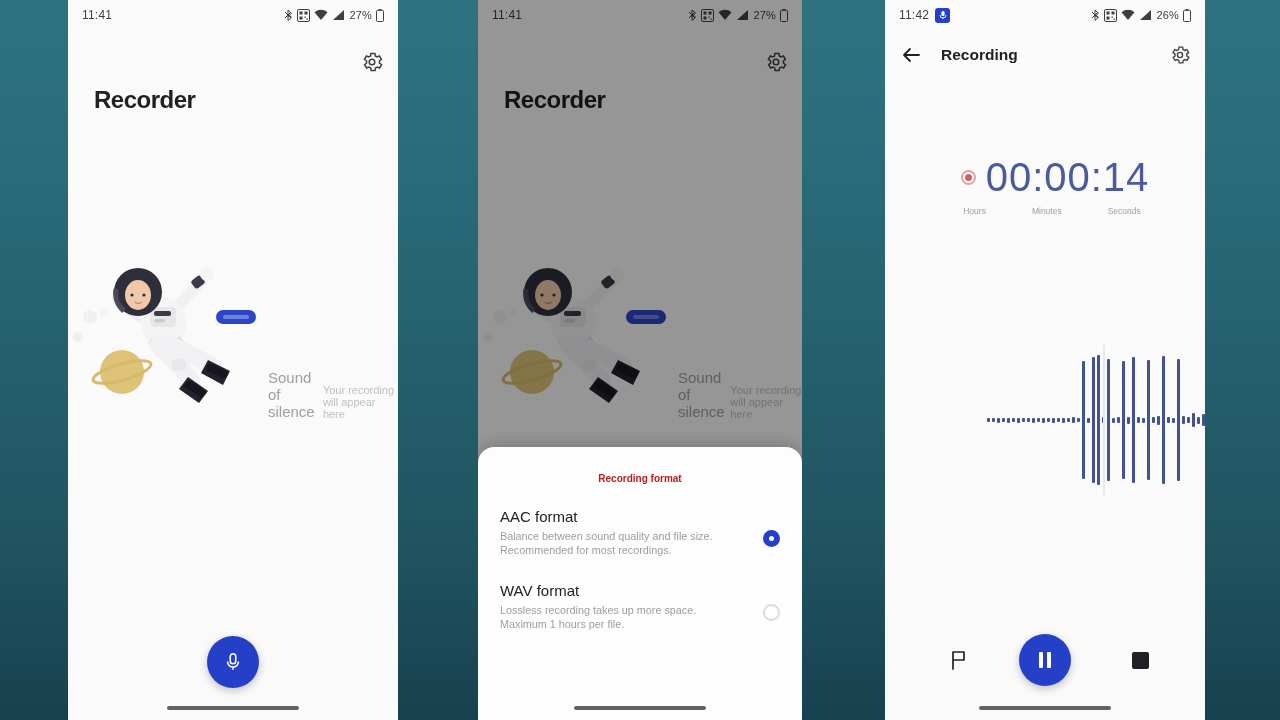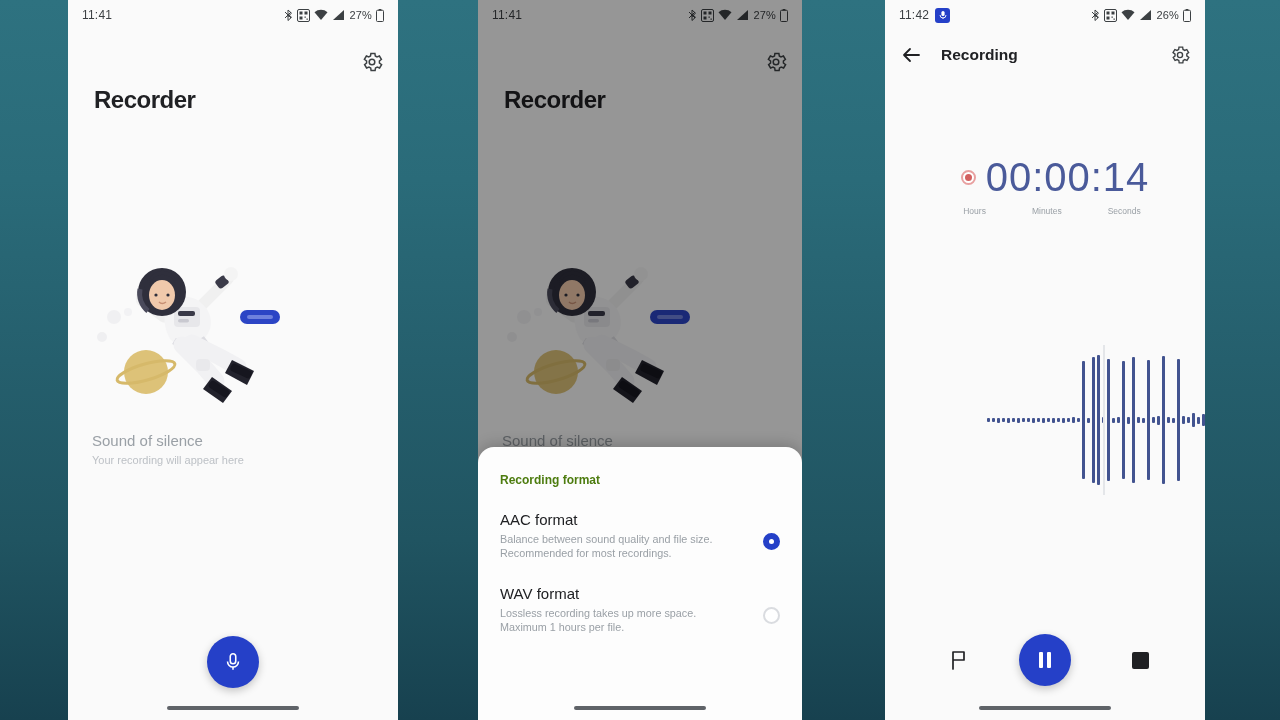--- a/index.html
+++ b/index.html
@@ -51,21 +51,21 @@
     position:absolute; top:40px; left:0; right:0; height:30px;
     display:flex; align-items:center; padding:0 14px;justify-content:flex-end;
   }
   .appbar3 .back { width:24px; height:24px; cursor:pointer; }
   .appbar3 .title { margin-left:18px; font-size:15.5px; font-weight:bold; color:#202124; }
   .appbar3 .gear { margin-left:auto; width:22px; height:22px; cursor:pointer; }
 
   
   .empty-wrap {
     position:absolute; left:0; right:0; top:255px;
-    display:flex; flex-direction:column; align-items:flex-start;padding-left:24px;
+    display:flex; flex-direction:row; align-items:flex-end;
   }
   .illus { width:200px; height:165px; position:relative; }
   .empty-title { margin-top:12px; font-size:15px; color:#9aa0a6; }
   .empty-sub   { margin-top:5px; font-size:11px; color:#bdc1c6; }
 
   
   .fab {
     position:absolute; left:50%; transform:translateX(-50%);
     width:52px; height:52px; border-radius:50%;
     background:#2540c8; display:flex; align-items:center; justify-content:center;
@@ -80,21 +80,21 @@
   }
 
   
   .scrim { position:absolute; inset:0; background:rgba(0,0,0,.40); }
   .sheet {
     position:absolute; left:0; right:0; bottom:0; top:447px;
     background:#fdfdfd; border-radius:16px 16px 0 0;
     box-shadow:0 -3px 14px rgba(0,0,0,.18);
     padding:26px 22px 0 22px;
   }
-  .sheet-title { text-align:left; font-size:12px; font-weight:bold; color:#4d7c0f; }
+  .sheet-title { text-align:center; font-size:10px; font-weight:bold; color:#b91c1c; }
   .opt-row { display:flex; align-items:center; margin-top:24px; }
   .opt-text { flex:1; padding-right:14px; }
   .opt-name { font-size:15px; color:#202124; margin-bottom:4px; }
   .opt-desc { font-size:10.8px; color:#9aa0a6; line-height:1.32; }
   .radio {
     width:17px; height:17px; border-radius:50%; margin-top:12px; flex:0 0 auto;
     border:2px solid #dadce0; background:#fff; cursor:pointer;
     display:flex; align-items:center; justify-content:center;
   }
   .radio.on { border-color:#2540c8; background:#2540c8; }

